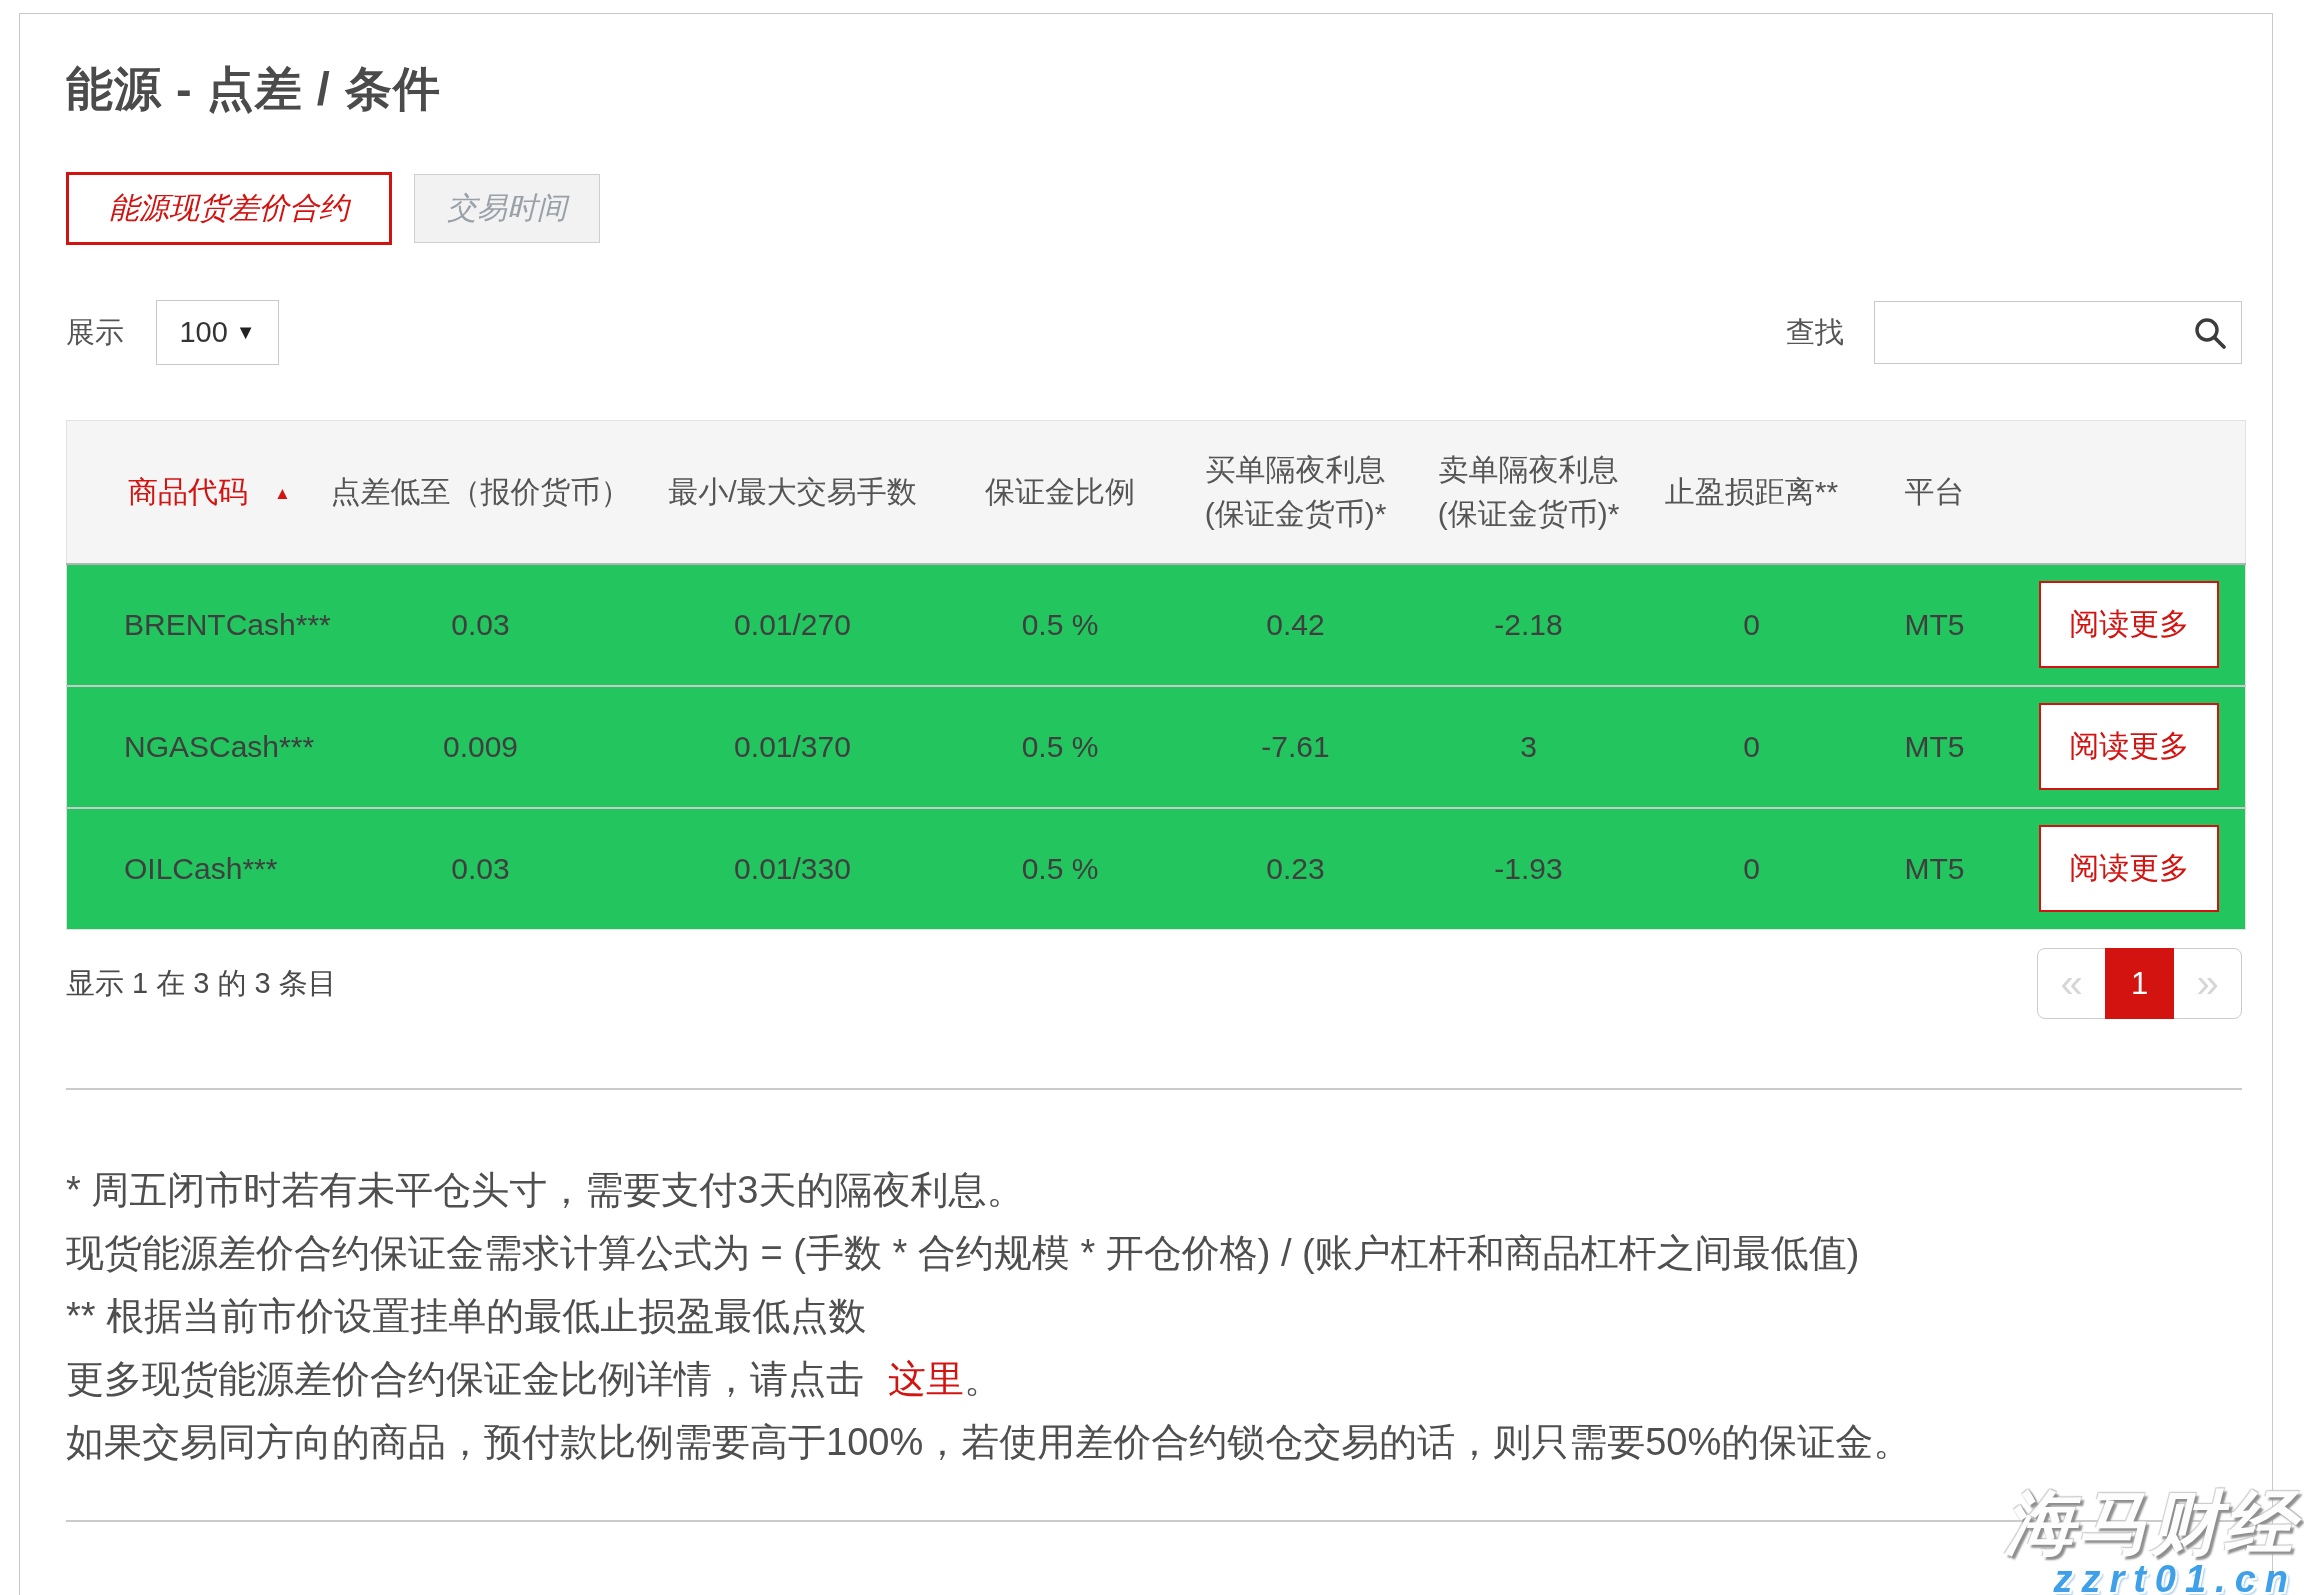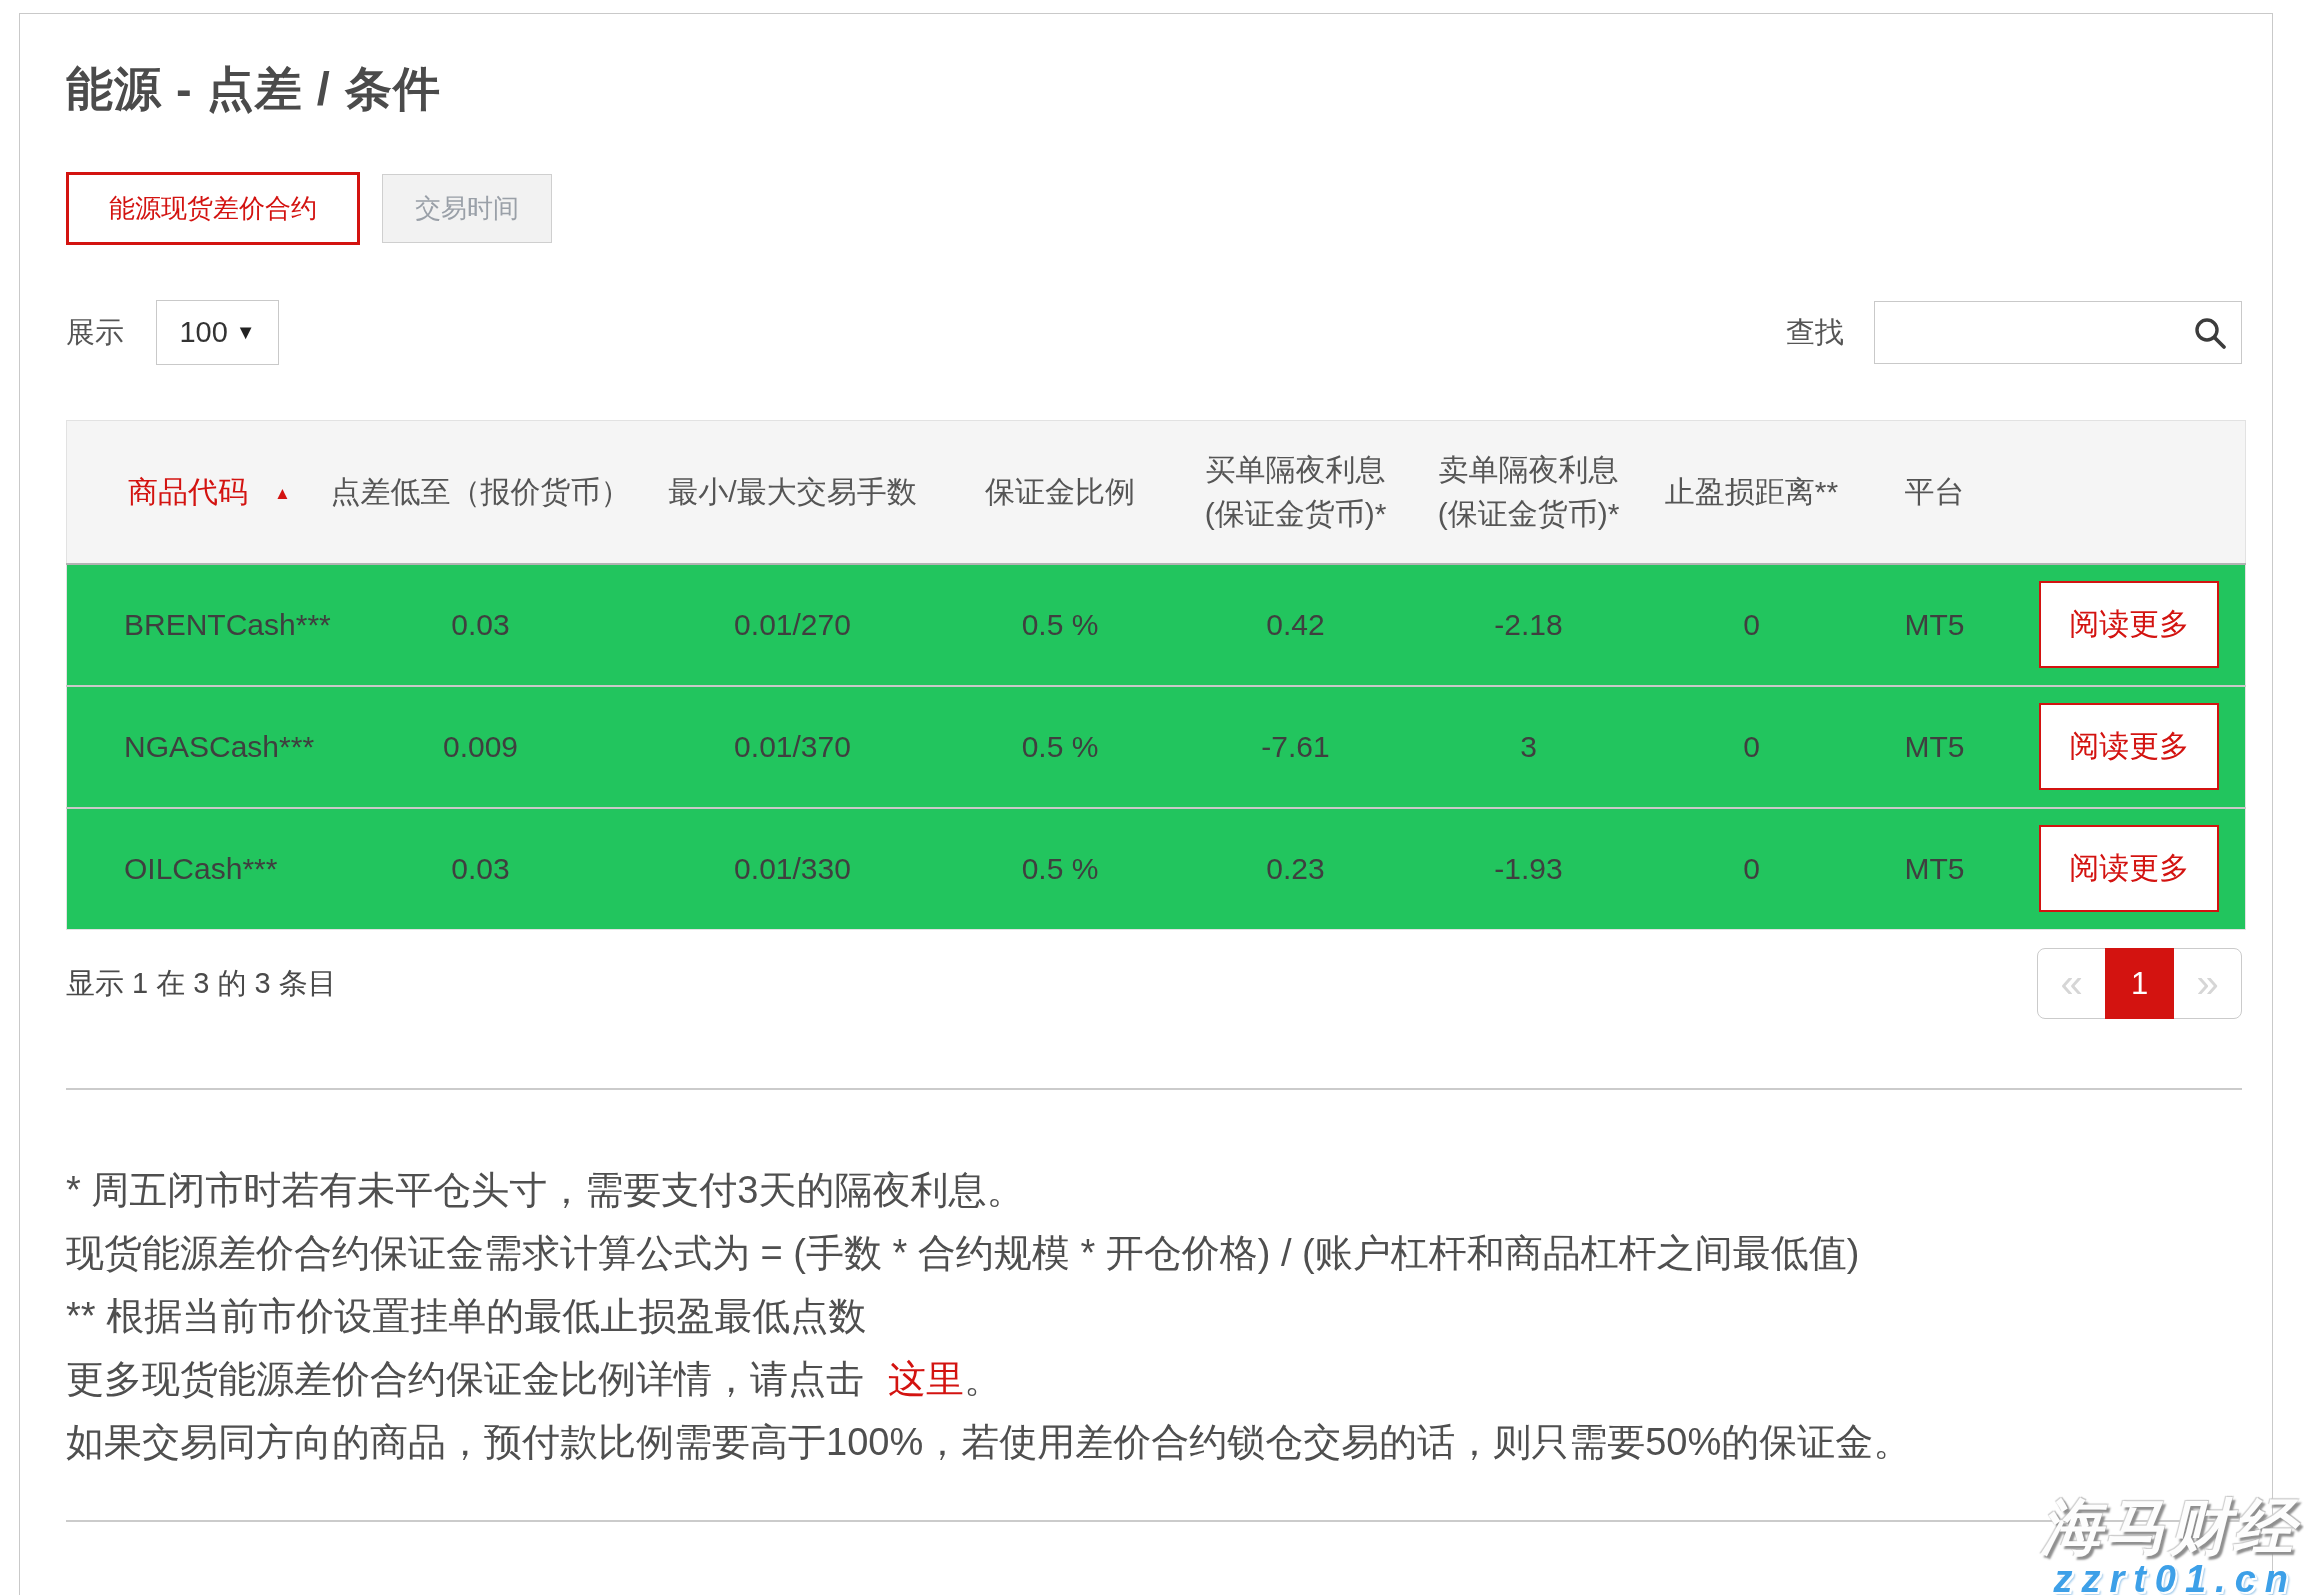--- a/index.html
+++ b/index.html
@@ -13,21 +13,21 @@
     border:1px solid #c9c9c9; background:#fff;
     padding:0 30px 0 46px;
   }
   .page-title {
     margin-top:44px; font-size:47px; font-weight:bold; color:#4b4b4b;
     letter-spacing:1px;
   }
   .tabs { margin-top:51px; display:flex; align-items:flex-start; }
   .tab {
     display:inline-flex; align-items:center; justify-content:center;
-    font-size:26px; cursor:pointer;
+    font-size:30px; cursor:pointer;font-style:italic;
   }
   .tab-active {
     height:73px; padding:0 40px; background:#fff;
     border:3px solid #d31310; color:#d31310;
   }
   .tab-inactive {
     height:69px; padding:0 32px; background:#f2f2f2;
     border:1px solid #cfcfcf; color:#9aa0a8; margin-left:22px; margin-top:2px;
   }
   .controls {
@@ -93,21 +93,21 @@
   .divider { border:none; border-top:2px solid #cbcbcb; margin-top:69px; }
   .notes { margin-top:83px; }
   .notes p { font-size:38px; color:#4f4f4f; line-height:34px; margin-bottom:29px; }
   .note-link { color:#d31310; cursor:pointer;margin-left:24px; }
   .bottom-divider { border:none; border-top:2px solid #cbcbcb; margin-top:61px; }
   .watermark {
     position:absolute; right:8px; bottom:-2px; text-align:right; z-index:5;
     pointer-events:none;
   }
   .watermark-title {
-    font-size:61px; font-weight:bold; font-style:italic; color:#fdfdfd;
+    font-size:70px; font-weight:bold; font-style:italic; color:#fdfdfd;
     letter-spacing:3px; line-height:1;
     text-shadow:3px 3px 2px #8f8f8f, -1px -1px 1px #cfcfcf, 1px -1px 1px #bdbdbd;
   }
   .watermark-site {
     margin-top:2px; font-size:38px; font-weight:bold; font-style:italic;
     color:#3da0e8; letter-spacing:9px; line-height:1;
     text-shadow:2px 2px 0 #ffffff, 3px 3px 2px #9fc9ea;
   }
 </style>
 </head>

